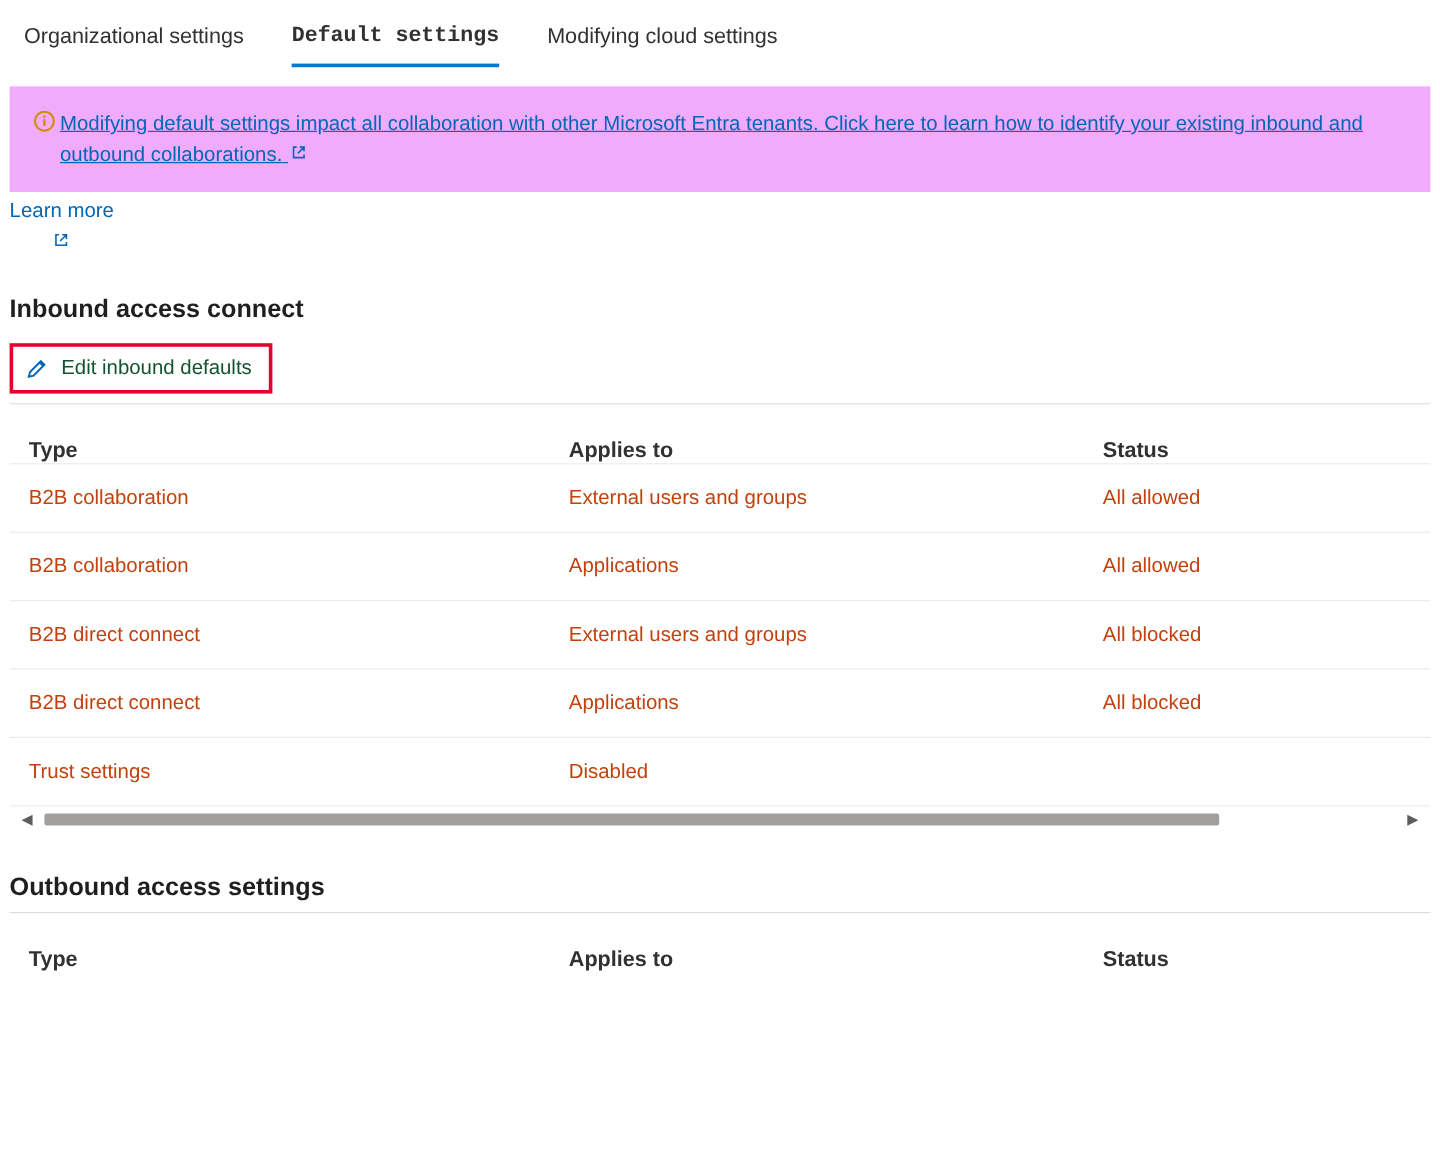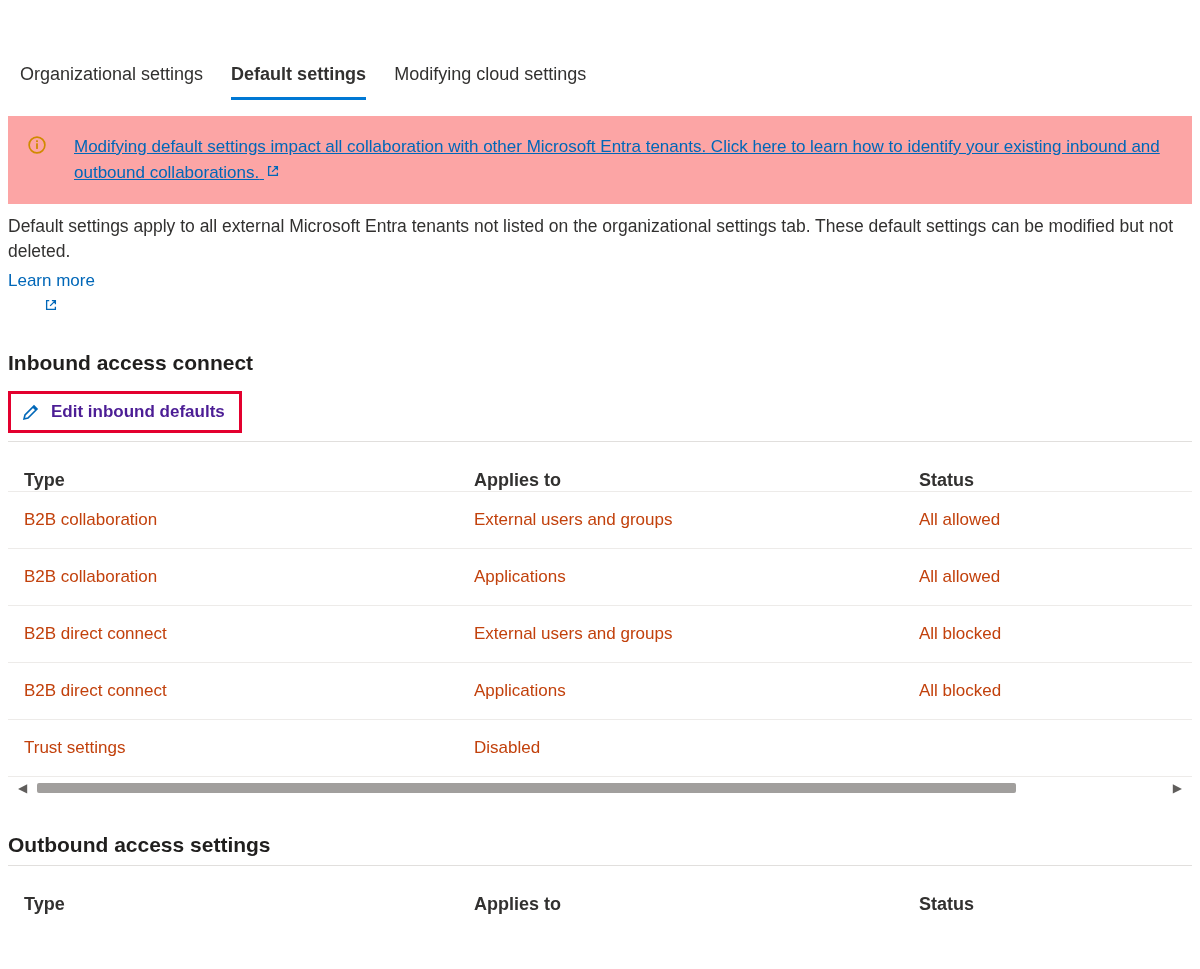--- a/index.html
+++ b/index.html
@@ -5,41 +5,41 @@
     * { box-sizing: border-box; margin: 0; padding: 0; }
     body {
       font-family: "Segoe UI", -apple-system, BlinkMacSystemFont, sans-serif;
       font-size: 14px;
       color: #323130;
       background: #ffffff;
       width: 1200px;
     }
     .tabs {
       display: flex;
-      gap: 28px;
+      gap: 40px;
       padding: 20px 20px 0 20px;
-      margin-top: 44px;
     }
     .tab {
       padding-bottom: 12px;
       cursor: pointer;
       font-size: 18px;
       color: #323130;
       border-bottom: 3px solid transparent;
     }
     .tab.active {
       font-weight: 600;
       border-bottom-color: #0078d4;
+      font-family: Liberation Mono, monospace;
     }
     .content { padding: 12px 8px 0 8px; }
     .info-banner {
-      background: #fca5a5;
+      background: #f0abfc;
       display: flex;
       align-items: flex-start;
-      gap: 28px;
+      gap: 4px;
       padding: 18px 20px;
       margin-top: 4px;
     }
     .info-icon {
       flex-shrink: 0;
       width: 18px; height: 18px;
       margin-top: 2px;
     }
     .info-icon svg { display: block; }
     .banner-link {
@@ -76,21 +76,21 @@
     .edit-box {
       display: inline-flex;
       align-items: center;
       gap: 10px;
       border: 3px solid #E3002E;
       margin-top: 16px;
       padding: 8px 14px 8px 10px;
       cursor: pointer;
     }
     .edit-box .pencil { color: #0067B8; width:20px; height:20px;}
-    .edit-box .label { font-size: 17px; color: #4c1d95; font-weight: bold;}
+    .edit-box .label { font-size: 17px; color: #14532d;}
     .table-wrap { margin-top: 8px; }
     .thead-row, .trow {
       display: grid;
       grid-template-columns: 450px 445px 1fr;
       align-items: center;
       padding: 18px 16px;
       font-size: 17px;
     }
     .thead-row {
       border-top: 1px solid #E1DFDD;
@@ -151,21 +151,20 @@
     <a class="banner-link">
       <span>Modifying default settings impact all collaboration with other Microsoft Entra tenants. Click here to learn how to identify your existing inbound and outbound collaborations.</span>
       <span class="ext-icon">
         <svg width="14" height="14" viewBox="0 0 16 16">
             <path fill="none" stroke="#0067B8" stroke-width="1.5" d="M6 3H3v10h10v-3M9 3h4v4M13 3l-6 6"></path>
           </svg>
       </span>
     </a>
   </div>
 
-  <p class="description">Default settings apply to all external Microsoft Entra tenants not listed on the organizational settings tab. These default settings can be modified but not deleted.</p>
 
   <a class="learn-more">
     <span>Learn more</span>
     <span>
       <svg width="14" height="14" viewBox="0 0 16 16">
           <path fill="none" stroke="#0067B8" stroke-width="1.5" d="M6 3H3v10h10v-3M9 3h4v4M13 3l-6 6"></path>
         </svg>
     </span>
   </a>
 

